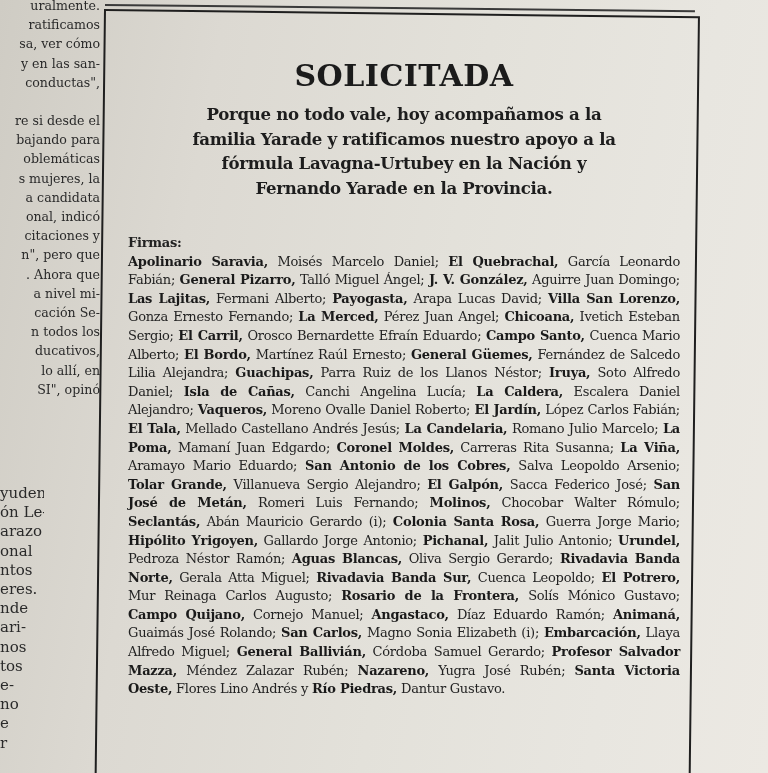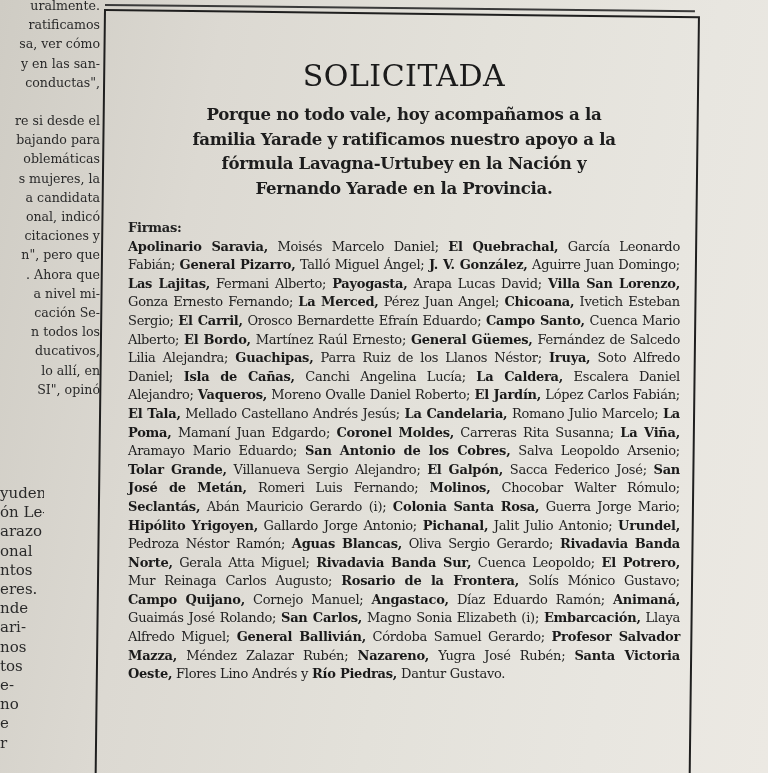--- a/index.html
+++ b/index.html
@@ -37,32 +37,32 @@
   .box {
     position: absolute; left: 104px; top: 9px; width: 596px; height: 790px;
     border: 2px solid #1f1f1f;
     transform: rotate(0.7deg); transform-origin: top left;
     box-sizing: border-box;
   }
   .box-inner {
     position: absolute; left: 128px; top: 50px; width: 552px;
   }
   .title {
-    text-align: center; font-family: "DejaVu Serif", serif; font-weight: normal;
+    text-align: center; font-family: "DejaVu Serif", serif; font-weight: bold;
     font-size: 30px; letter-spacing: 0.5px; color: #1b1b1b;
     margin: 8px 0 0 0;
   }
   .subtitle {
     text-align: center; font-family: "DejaVu Serif", serif; font-weight: bold;
     font-size: 16.6px; line-height: 24.5px; color: #1d1d1d;
     margin: 9px 0 0 0; padding: 0 4px;
     letter-spacing: -0.3px;
   }
   .firmas {
-    margin-top: 19px;
+    margin-top: 34px;
     font-family: "DejaVu Serif", serif;
     font-size: 13px; line-height: 18.6px; color: #222;
     text-align: justify; letter-spacing: -0.25px;
   }
   .firmas-label { font-weight: bold; display: block; }
   .entry .place { font-weight: bold; color: #1a1a1a; }
 </style>
 </head>
 <body>
 

